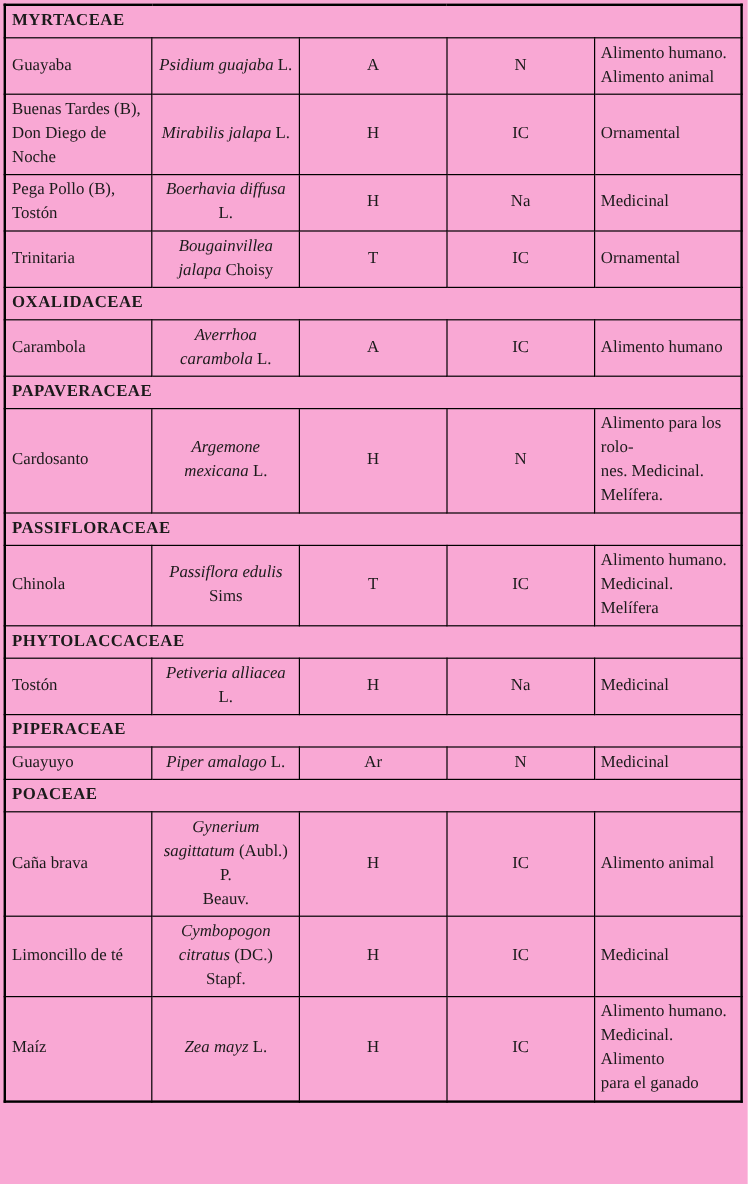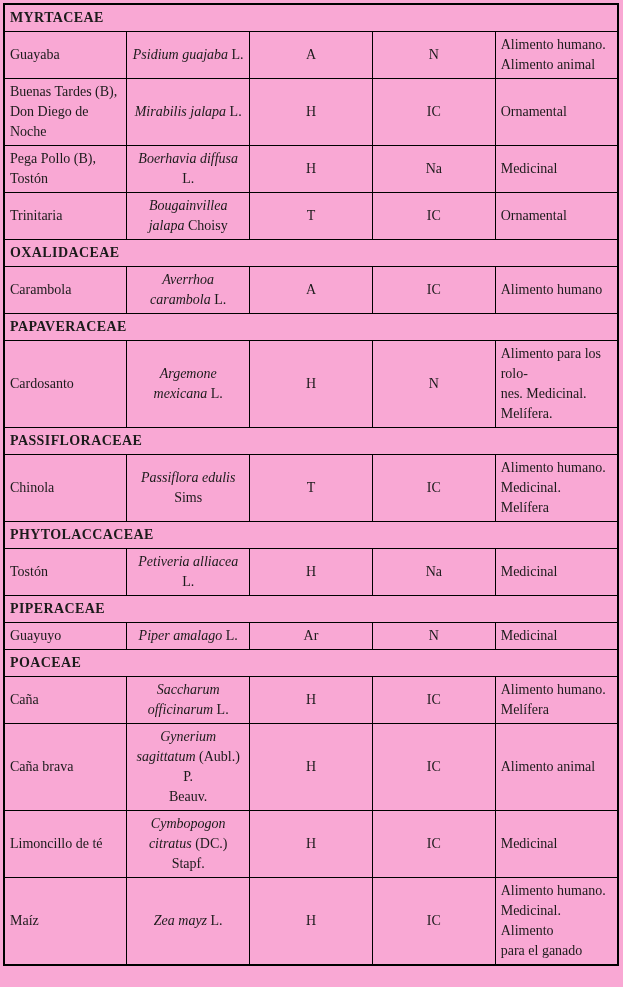--- a/index.html
+++ b/index.html
@@ -140,28 +140,20 @@
           <td class="common">Guayuyo</td>
           <td class="sci"><span class="sci-i">Piper amalago</span><span class="sci-r"> L.</span></td>
           <td class="habit">Ar</td>
           <td class="origin">N</td>
           <td class="uses">Medicinal</td>
         </tr>
         <tr>
           <td class="family" colspan="5">POACEAE</td>
         </tr>
         <tr>
-          <td class="common">Caña</td>
-          <td class="sci"><span class="sci-i">Saccharum officinarum</span><span class="sci-r"> L.</span></td>
-          <td class="habit">H</td>
-          <td class="origin">IC</td>
-          <td class="uses">Alimento humano.
-Melífera</td>
-        </tr>
-        <tr>
           <td class="common">Caña brava</td>
           <td class="sci"><span class="sci-i">Gynerium sagittatum</span><span class="sci-r"> (Aubl.) P.
 Beauv.</span></td>
           <td class="habit">H</td>
           <td class="origin">IC</td>
           <td class="uses">Alimento animal</td>
         </tr>
         <tr>
           <td class="common">Limoncillo de té</td>
           <td class="sci"><span class="sci-i">Cymbopogon citratus</span><span class="sci-r"> (DC.) Stapf.</span></td>

